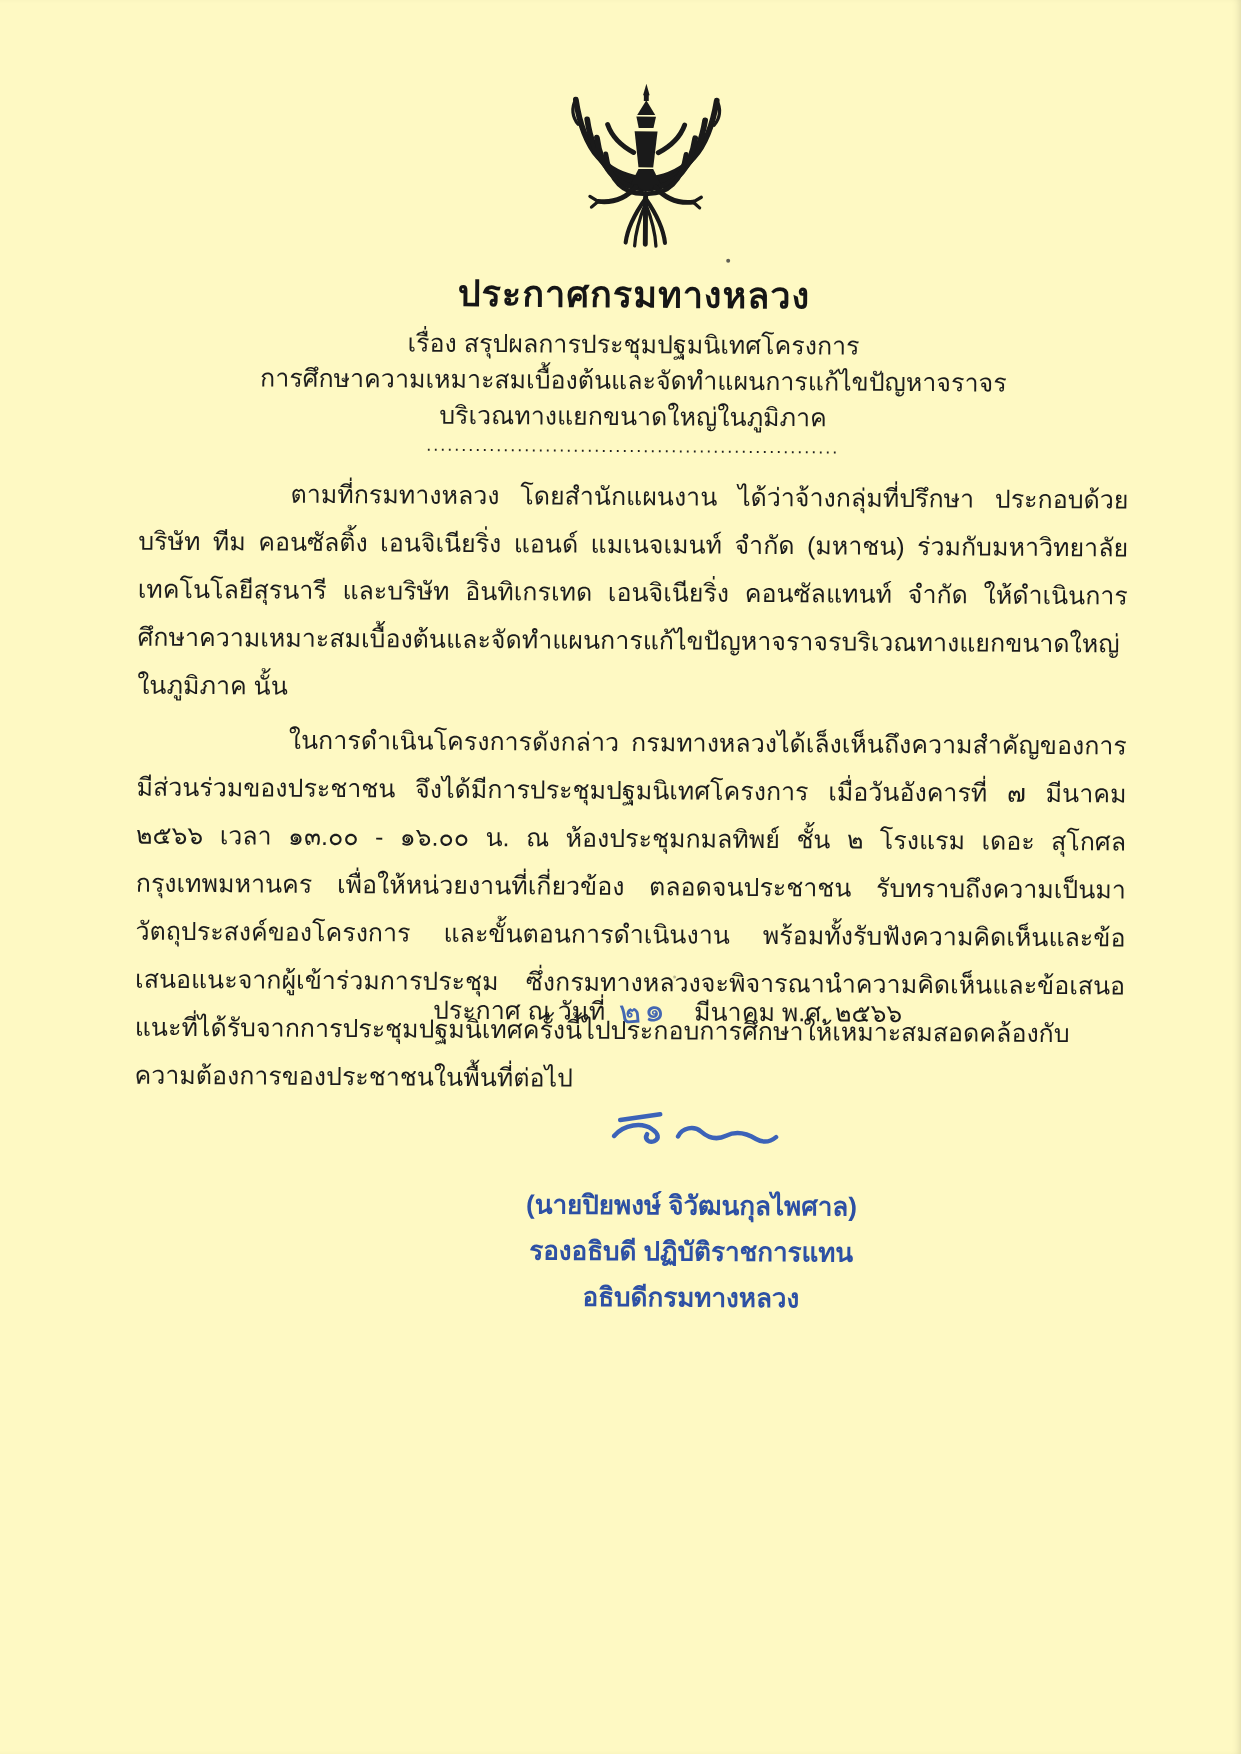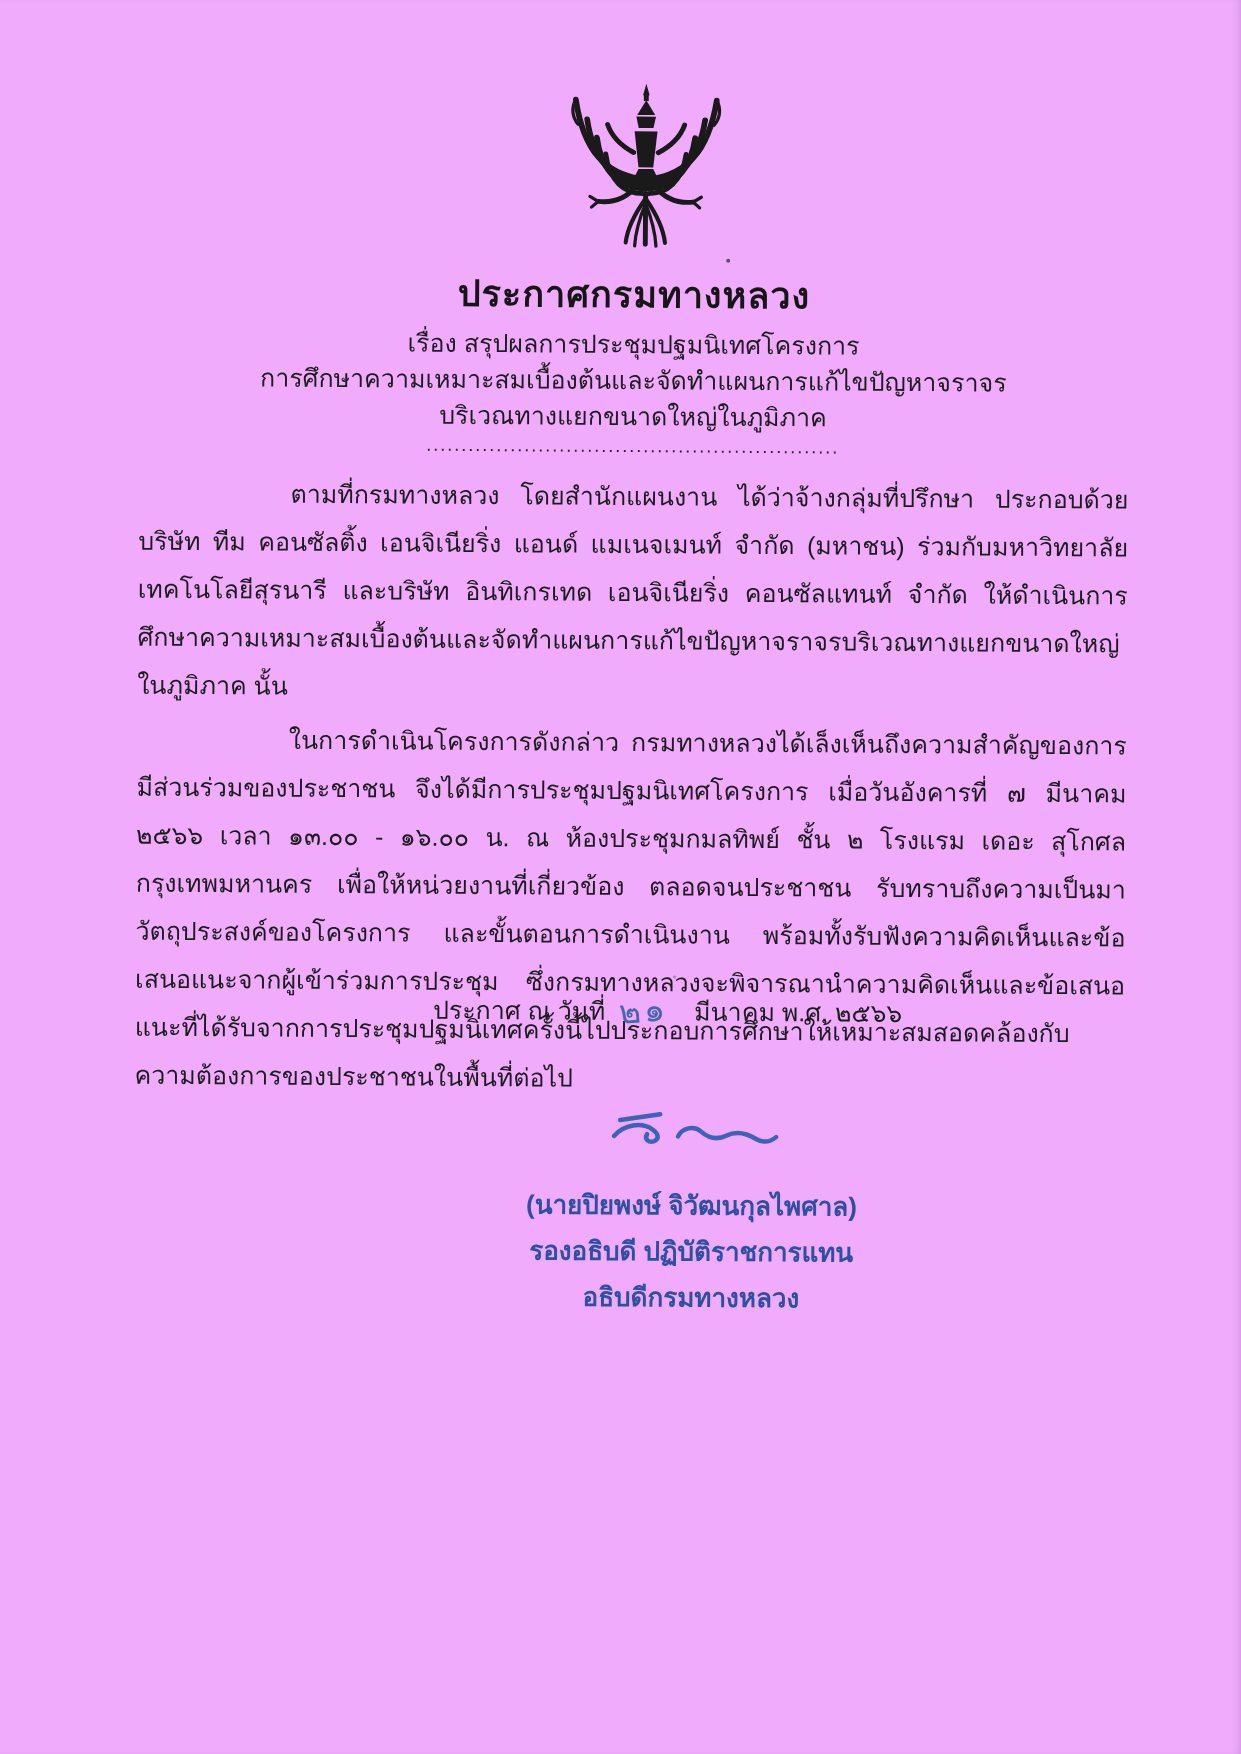--- a/index.html
+++ b/index.html
@@ -7,21 +7,21 @@
   body{
     width:1241px;height:1754px;
     background:#f2f2f0;
     font-family:"Liberation Sans","DejaVu Sans",sans-serif;
     color:#1b1b1b;
     overflow:hidden;
   }
   .page{
     position:relative;
     width:1241px;height:1754px;
-    background:#f0abfc;
+    background:#fef9c3;
     box-shadow:inset -6px 0 10px -6px rgba(0,0,0,0.18);
   }
   .scan-tilt{
     position:absolute;inset:0;
     transform:rotate(0.4deg);
     transform-origin:50% 0;
   }
   .emblem{
     position:absolute;
     left:552px;top:82px;

